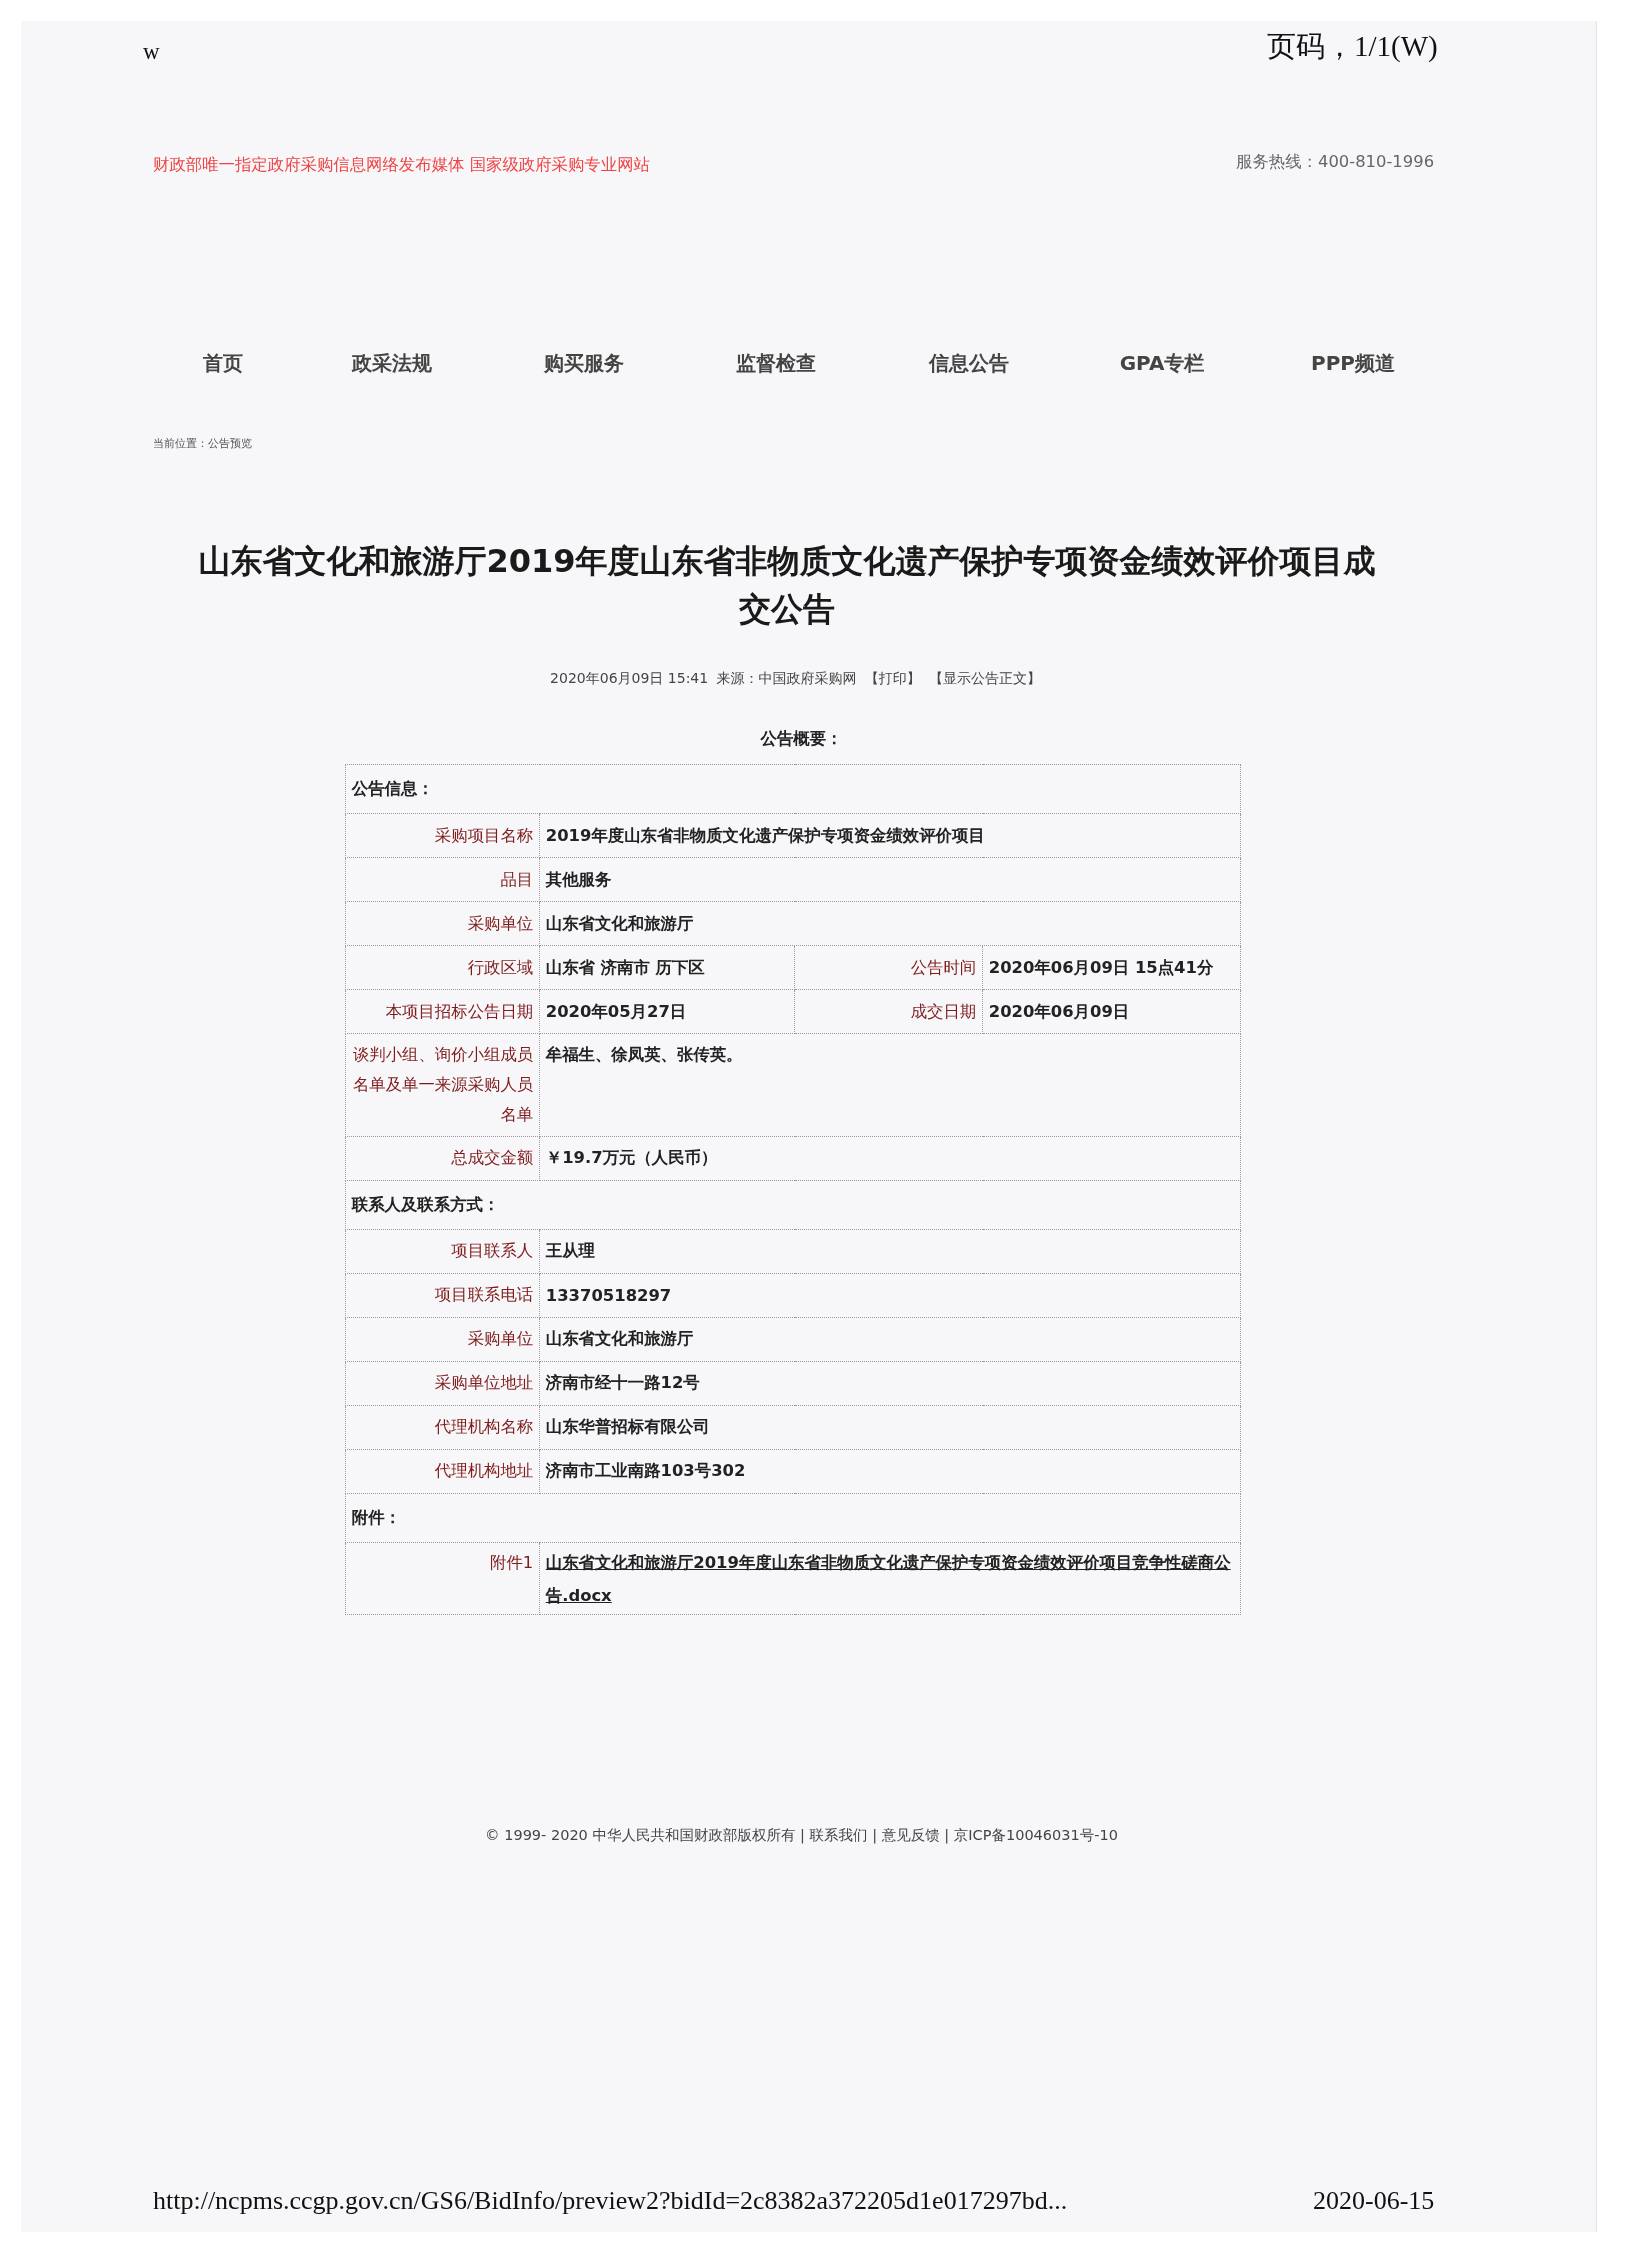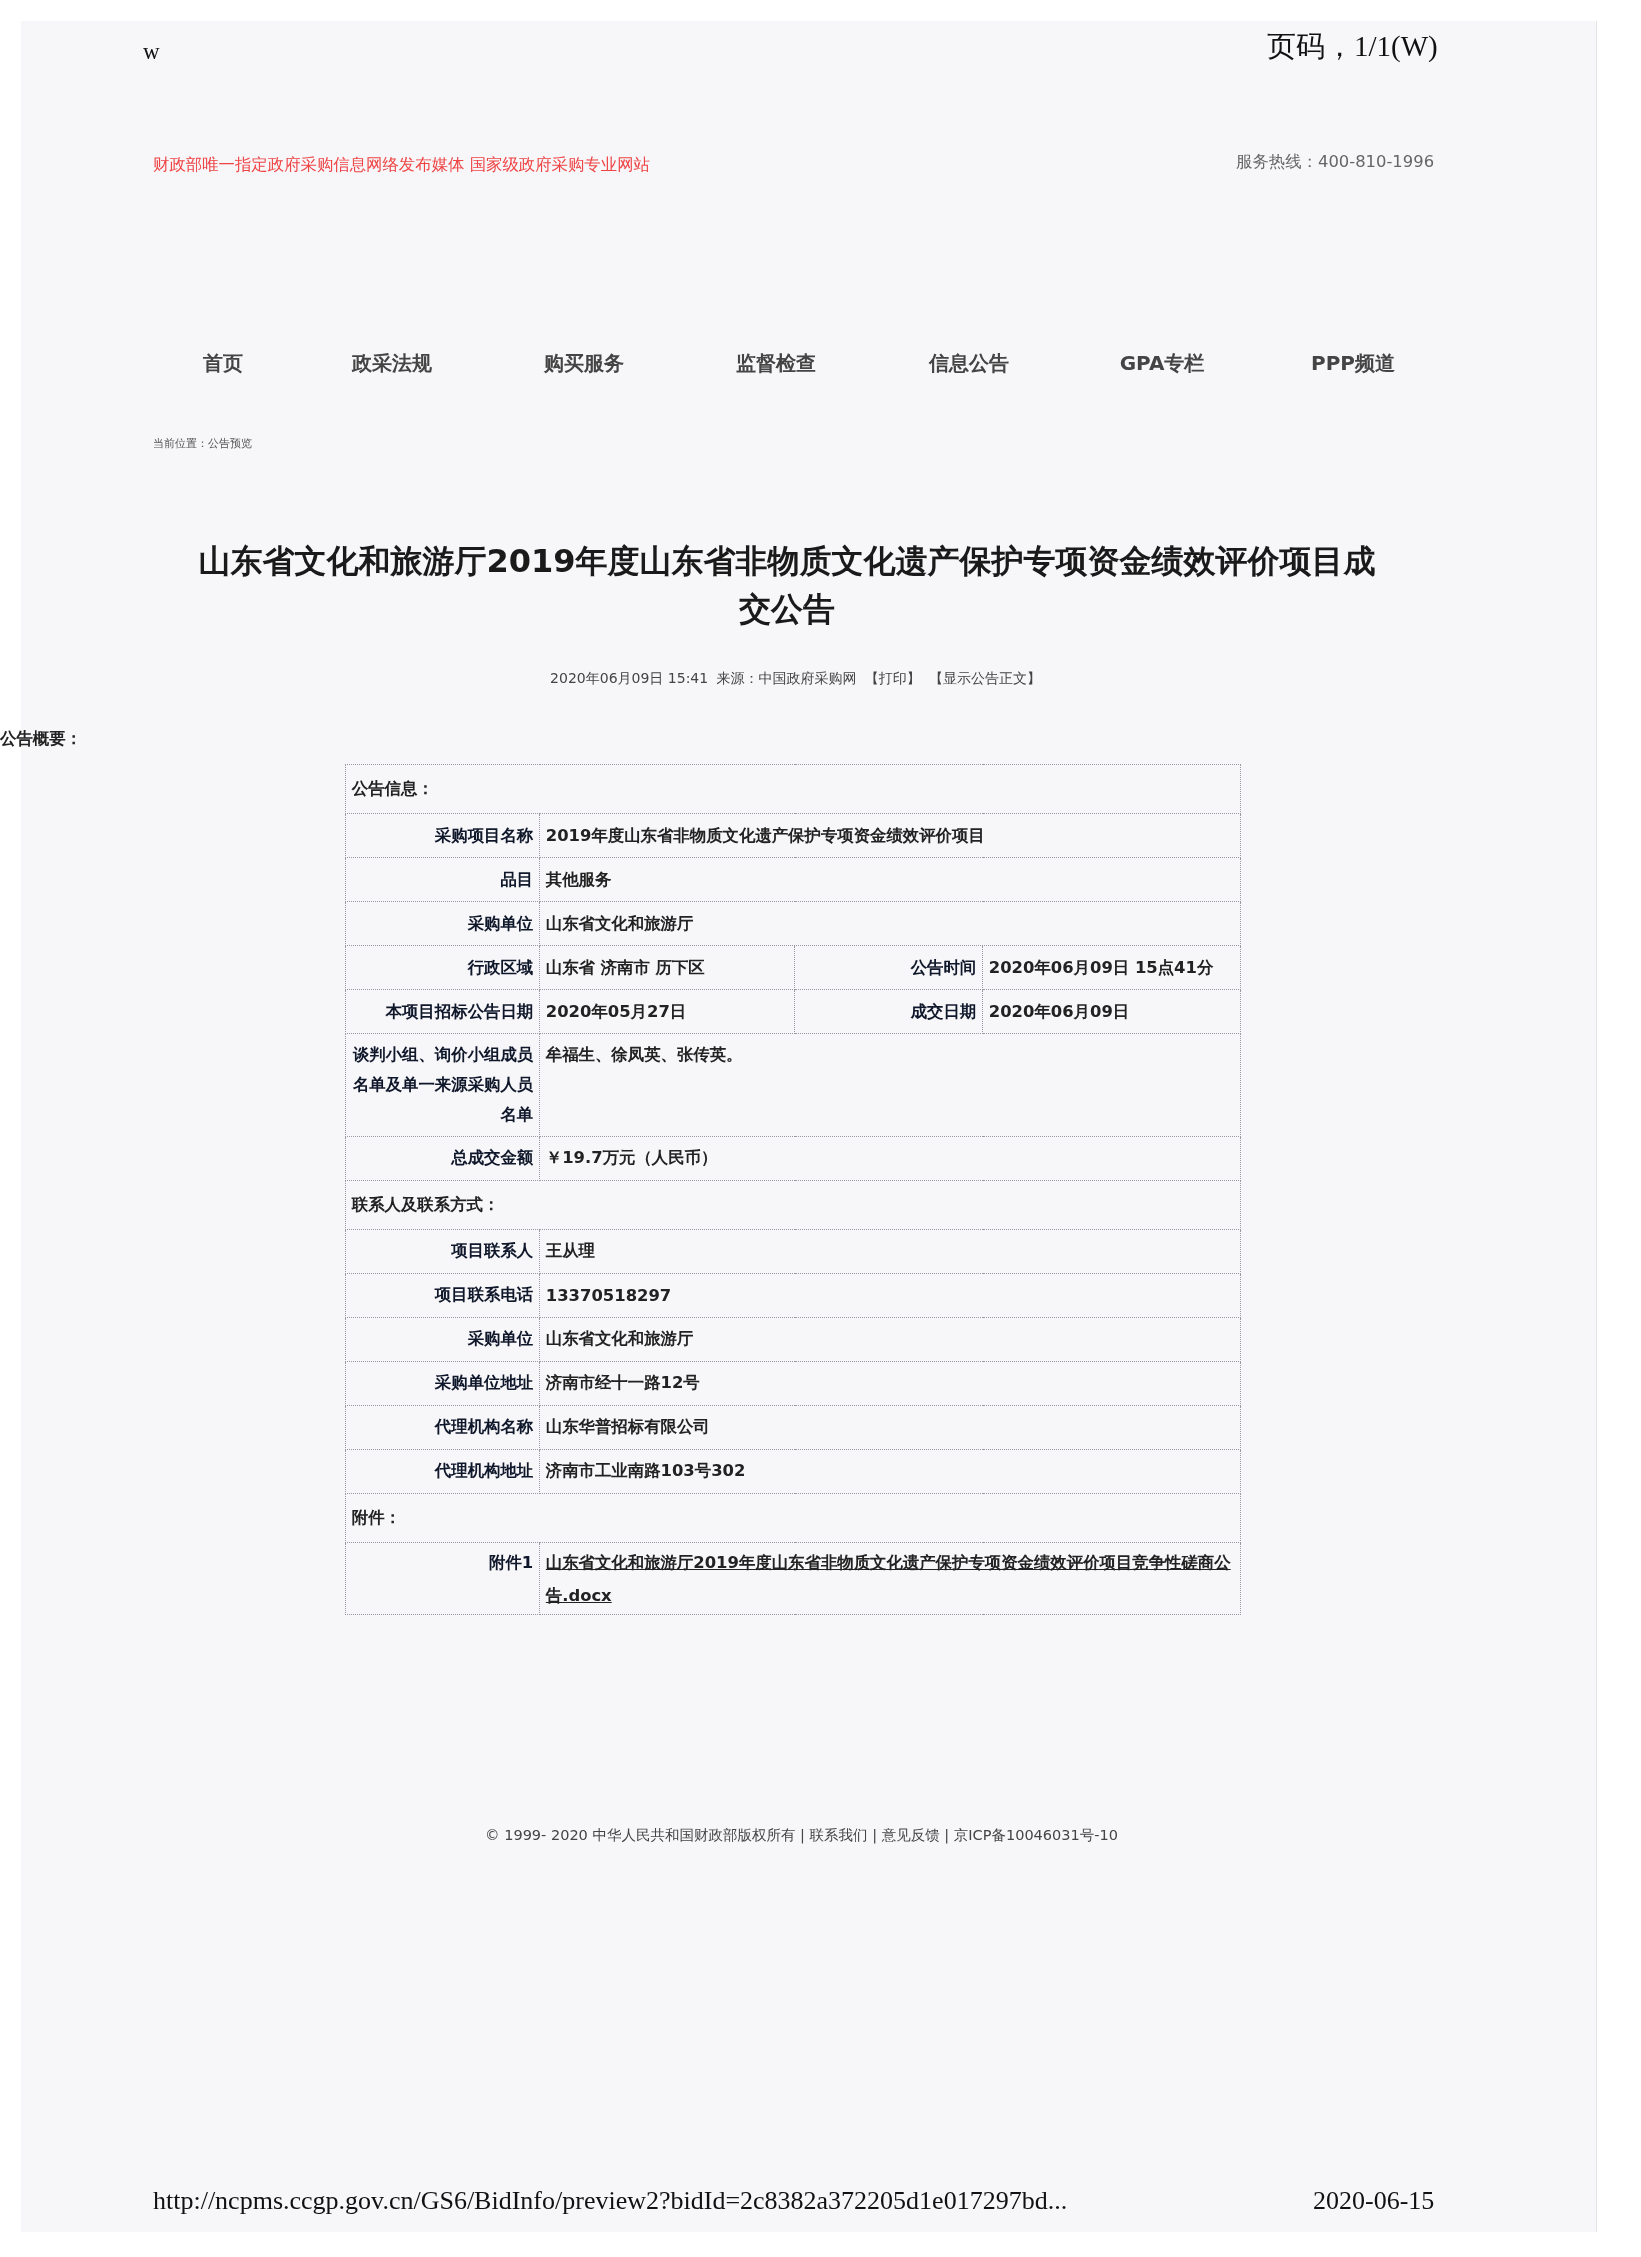--- a/index.html
+++ b/index.html
@@ -25,29 +25,29 @@
   .nav { position:absolute; top:350px; left:0; width:1641px; height:39px; }
   .nav-item { position:absolute; top:0; font-size:20px; font-weight:bold; color:#444; transform:translateX(-50%); white-space:nowrap; cursor:pointer; }
 
   .breadcrumb { left:153px; top:436px; font-size:11px; color:#555; }
 
   
   .title { position:absolute; left:145px; width:1284px; top:537px; text-align:center; font-size:32px; font-weight:bold; line-height:48px; color:#1a1a1a; }
   .meta { position:absolute; left:0; width:1591px; top:670px; text-align:center; font-size:14px; color:#444; }
   .meta span { margin:0 1.9px; }
   .meta .lnk { cursor:pointer; }
-  .summary { position:absolute; left:0; width:1603px; top:728px; text-align:left; font-size:16.4px; font-weight:bold; color:#222; }
+  .summary { position:absolute; left:0; width:1603px; top:728px; text-align:center; font-size:16.4px; font-weight:bold; color:#222; }
 
   
   table.info {
     position:absolute; left:345px; top:764px; width:895px;
     border-collapse:collapse; table-layout:fixed; font-size:16.4px;
   }
   table.info td { border:1.4px dotted #9a9aa0; padding:0 5.8px; height:43px; vertical-align:middle; }
-  table.info td.lbl { text-align:right; color:#0f172a; font-weight:bold; }
+  table.info td.lbl { text-align:right; color:#7f1d1d; font-weight:normal; }
   table.info td.val { text-align:left; font-weight:bold; color:#222; }
   table.info td.sec { font-weight:bold; color:#222; height:48px; }
   table.info td.multi { line-height:30px; vertical-align:top; padding-top:5.8px; padding-bottom:5.8px; }
   table.info td.attach { line-height:33px; vertical-align:top; padding-top:3.9px; height:68px; }
   table.info a { color:#222; text-decoration:underline; font-weight:bold; cursor:pointer; }
 
   .footer { position:absolute; left:0; width:1603px; top:1826px; text-align:center; font-size:14.5px; color:#444; }
   .footer .lnk { cursor:pointer; }
   .url { left:153px; top:2186px; font-size:26px; }
   .date { left:1313px; top:2186px; font-size:26px; }

